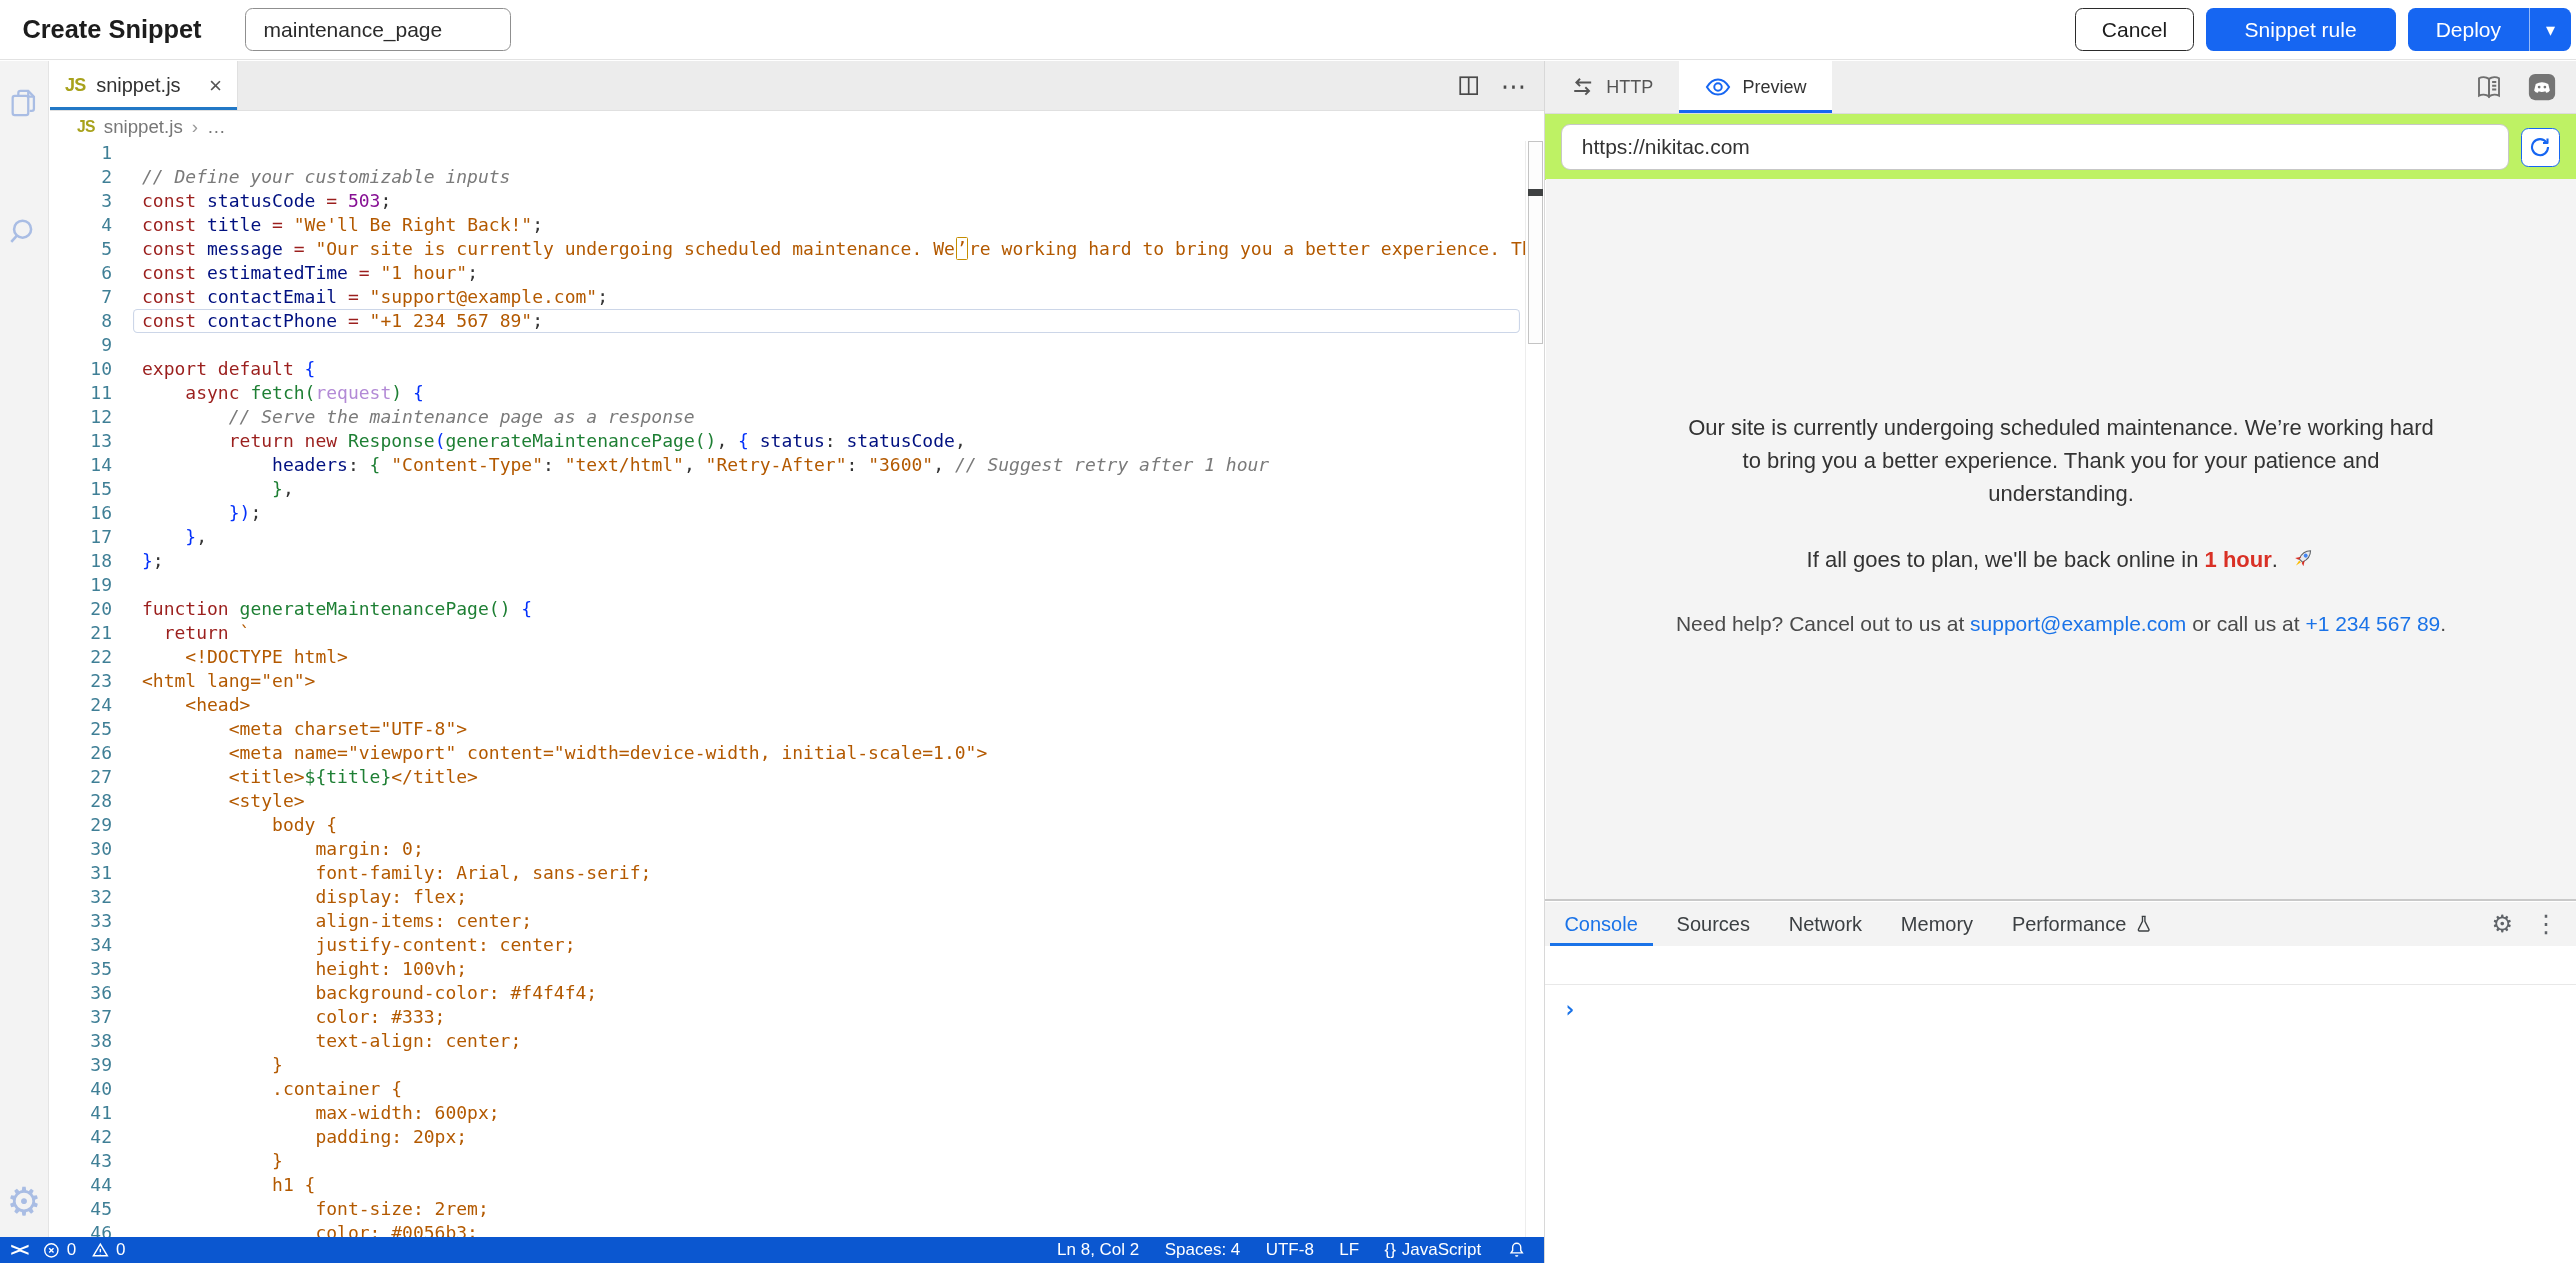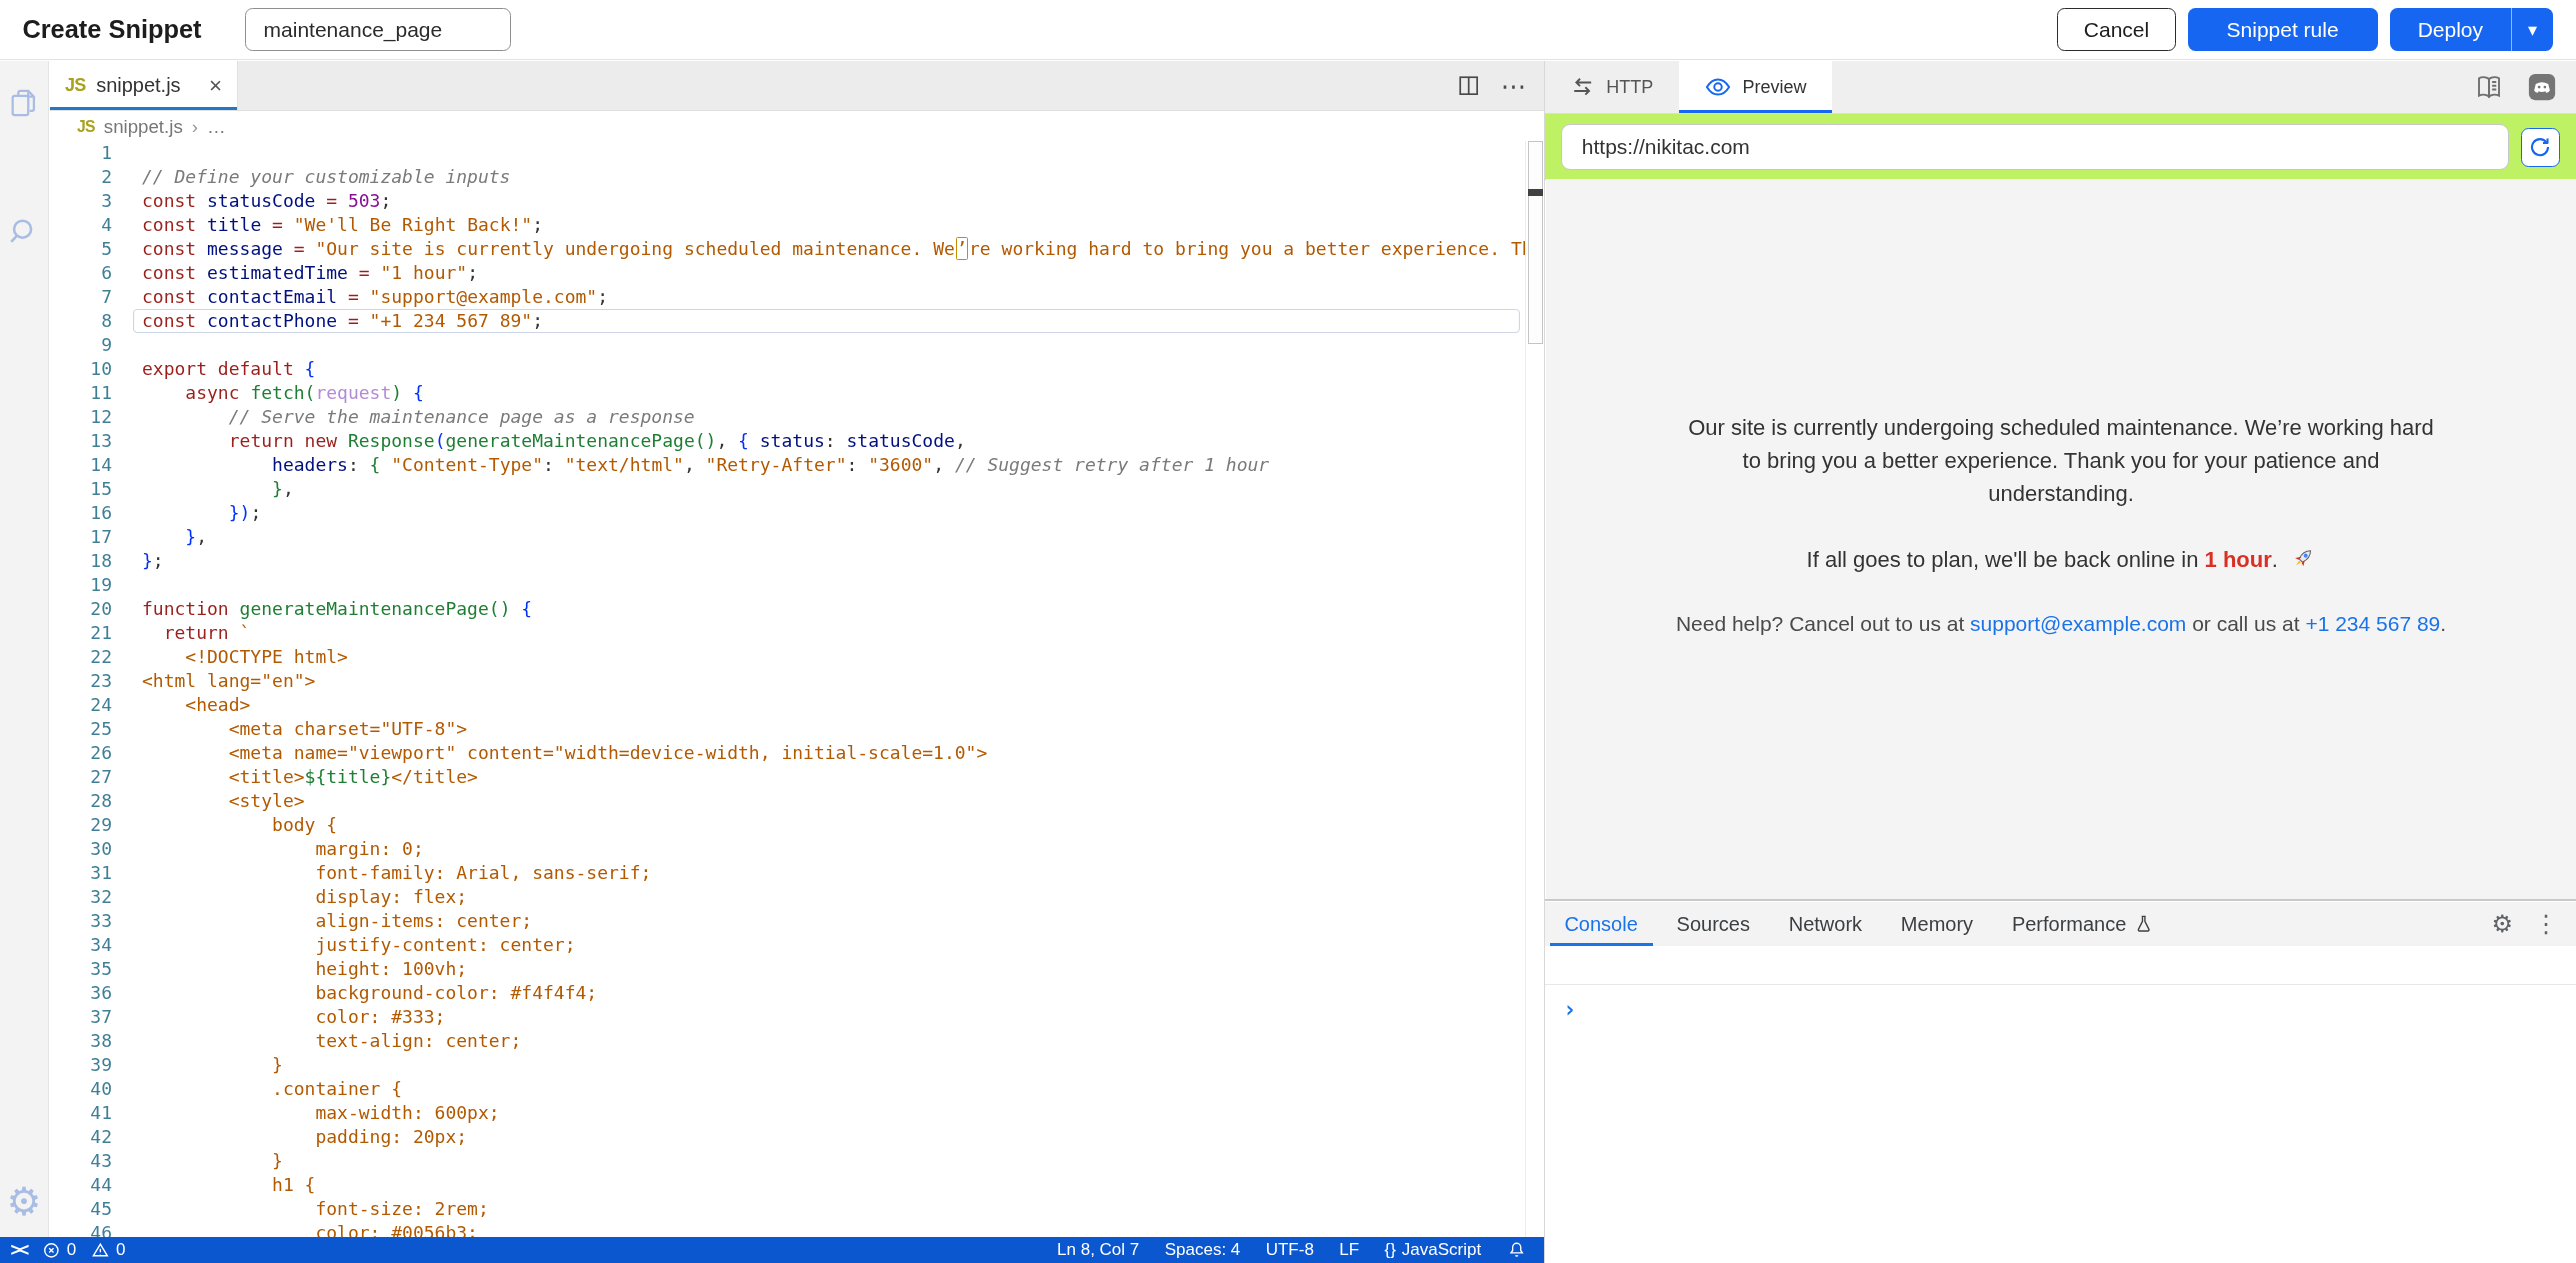--- a/index.html
+++ b/index.html
@@ -6,21 +6,21 @@
   html,body { width:2576px; height:1263px; }
   body { position:relative; font-family:"Liberation Sans", sans-serif; background:#fff; overflow:hidden; color:#333; }
   svg { display:block; }
 
   
   #app-header { position:absolute; left:0; top:0; width:2576px; height:60px; background:#fff;
     border-bottom:0.7px solid #e2e2e2; display:flex; align-items:center; z-index:30; }
   .app-title { font-size:25.4px; font-weight:bold; color:#1d1d1d; margin-left:22.4px; }
   .name-input { margin-left:43px; width:266px; height:43px; border:1.5px solid #8f8f8f; border-radius:7.5px;
     font-size:21px; color:#2b2b2b; padding:0 18px; font-family:"Liberation Sans",sans-serif; background:#fff; }
-  .header-actions { margin-left:auto; margin-right:23px; display:flex; align-items:center; gap:12px; }
+  .header-actions { margin-left:auto; margin-right:5px; display:flex; align-items:center; gap:12px; }
   .btn { height:43px; border-radius:7.5px; font-size:21px; font-family:"Liberation Sans",sans-serif;
     display:flex; align-items:center; justify-content:center; cursor:pointer; border:none; }
   .btn-outline { background:#fff; border:1.9px solid #2b2b2b; color:#1d1d1d; padding:0 25.4px; }
   .btn-blue { background:#1666f2; color:#fff; padding:0 39px; }
   .deploy-group { display:flex; }
   .deploy-main { border-radius:7.5px 0 0 7.5px; padding:0 28px; }
   .deploy-arrow { border-radius:0 7.5px 7.5px 0; width:42px; padding:0; border-left:0.7px solid rgba(255,255,255,.55); font-size:18px; }
 
   
   .activity-bar { position:absolute; left:0; top:61px; width:49px; height:1177px; background:#f3f3f3;
@@ -384,21 +384,21 @@
     <span class="sb-item">
       <svg width="18.7" height="18.7" viewBox="0 0 24 24" fill="none" stroke="#fff" stroke-width="1.8">
         <path d="M12 4 L21 19 H3 Z"></path>
           <path d="M12 10 V14.5"></path>
           <path d="M12 16.8 V17.2"></path>
       </svg>
       <span>0</span>
     </span>
   </div>
   <div class="sb-right">
-    <span>Ln 8, Col 7</span>
+    <span>Ln 8, Col 2</span>
     <span>Spaces: 4</span>
     <span>UTF-8</span>
     <span>LF</span>
     <span class="sb-item">
       <span>{}</span>
       <span>JavaScript</span>
     </span>
     <svg width="19.4" height="19.4" viewBox="0 0 24 24" fill="none" stroke="#fff" stroke-width="1.7">
       <path d="M12 4 a5 5 0 0 1 5 5 v4 l2 3 H5 l2 -3 V9 a5 5 0 0 1 5 -5 Z"></path>
         <path d="M10.5 19 a1.8 1.8 0 0 0 3 0"></path>

